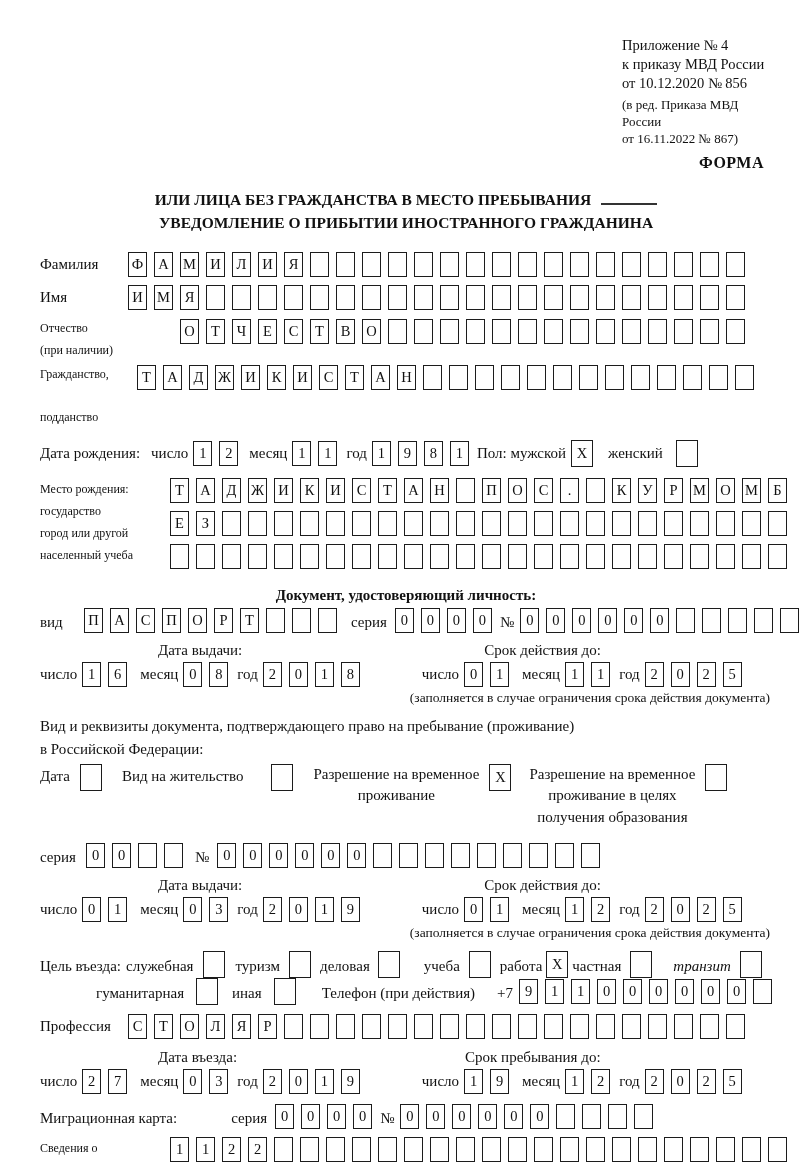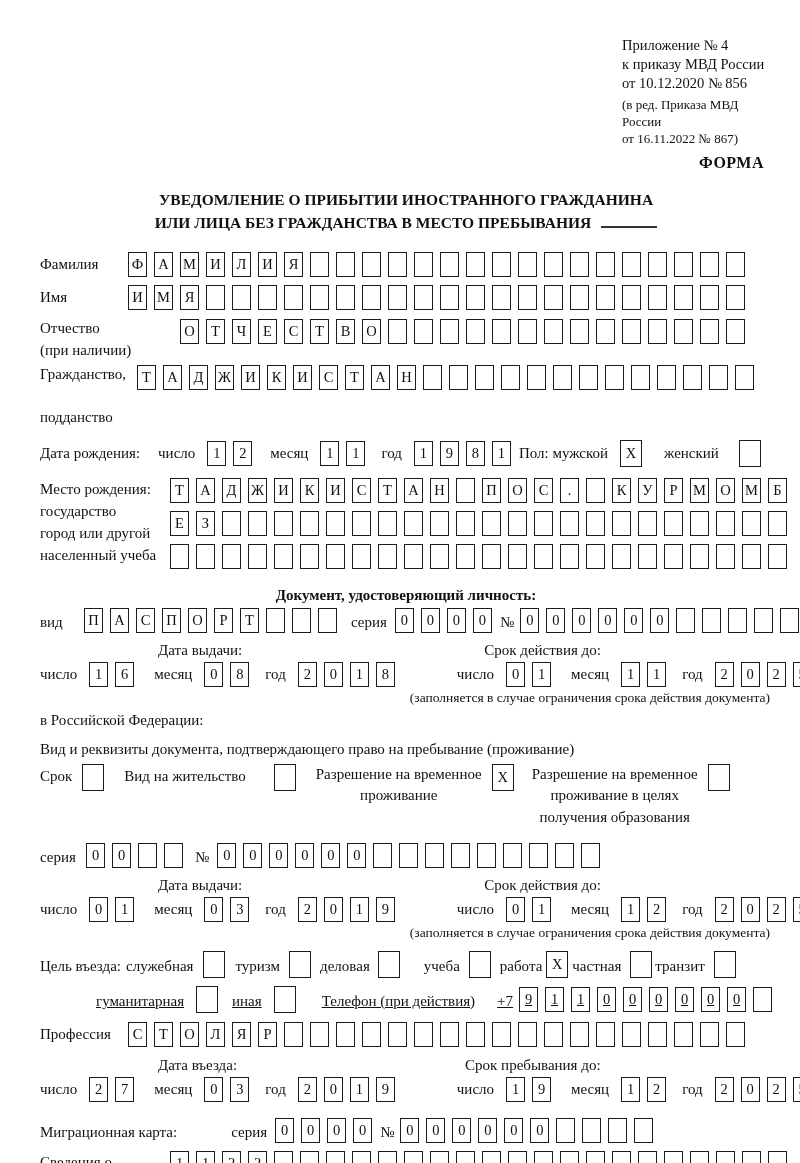--- a/index.html
+++ b/index.html
@@ -12,25 +12,25 @@
   .uline{display:inline-block;width:56px;border-bottom:2px solid #333;margin-left:10px;vertical-align:baseline;}
   .sec{font-weight:bold;font-size:15px;margin-top:22px;letter-spacing:.3px;}
   .row{display:flex;align-items:flex-start;}
   .lbl{font-size:15px;padding-top:4px;flex:none;}
   .cells{display:flex;gap:7px;flex:none;}
   .cell{width:17px;height:23px;border:1.6px solid #1c1c1c;display:flex;align-items:center;justify-content:center;
         font-size:14.5px;flex:none;background:#fff;}
   .big .cell{width:20px;height:25px;}
   .stack{display:flex;flex-direction:column;gap:8px;}
   .lblcol{display:flex;flex-direction:column;flex:none;}
-  .lblcol span{font-size:15px;line-height:22px;font-family:Liberation Serif, serif;}
+  .lblcol span{font-size:12px;line-height:22px;font-family:Liberation Serif, serif;}
   .center-bold{text-align:center;font-weight:bold;font-size:15px;}
   .dheads{display:flex;font-size:15px;margin-top:9px;}
   .drow{display:flex;align-items:center;margin-top:3px;}
-  .dgrp{display:flex;align-items:center;gap:12px;}
+  .dgrp{display:flex;align-items:center;gap:5px;}
   .dgrp .lbl{padding-top:0;}
   .note-r{font-size:13.5px;text-align:right;margin-top:3px;padding-right:2px;}
   .plain{font-size:15px;margin-top:12px;}
   .opt{display:flex;align-items:flex-start;gap:10px;}
   .optlbl{font-size:15px;padding-top:4px;}
   .multi{white-space:pre-line;text-align:center;line-height:1.45;padding-top:0;}
 </style>
 </head>
 <body>
 
@@ -42,22 +42,22 @@
     <div>от 10.12.2020 № 856</div>
     <div class="amend">
       <div>(в ред. Приказа МВД России</div>
       <div>от 16.11.2022 № 867)</div>
     </div>
   </div>
 
   <div class="forma">ФОРМА</div>
 
   <div class="title">
+    <div><span>ИЛИ ЛИЦА БЕЗ ГРАЖДАНСТВА В МЕСТО ПРЕБЫВАНИЯ</span><span class="uline"></span></div>
     <div>УВЕДОМЛЕНИЕ О ПРИБЫТИИ ИНОСТРАННОГО ГРАЖДАНИНА</div>
-    <div><span>ИЛИ ЛИЦА БЕЗ ГРАЖДАНСТВА В МЕСТО ПРЕБЫВАНИЯ</span><span class="uline"></span></div>
   </div>
 
 
   <div class="row" style="margin-top:17px;">
     <span class="lbl" style="width:88px;">Фамилия</span>
     <span class="cells">
         <span class="cell filled">Ф</span>
         <span class="cell filled">А</span>
         <span class="cell filled">М</span>
         <span class="cell filled">И</span>
@@ -378,26 +378,26 @@
       <span class="cells">
           <span class="cell filled">2</span>
           <span class="cell filled">0</span>
           <span class="cell filled">2</span>
           <span class="cell filled">5</span>
         </span>
     </div>
   </div>
   <div class="note-r">(заполняется в случае ограничения срока действия документа)</div>
 
+  <div class="plain">Вид и реквизиты документа, подтверждающего право на пребывание (проживание)</div>
   <div class="plain" style="margin-top:6px;">в Российской Федерации:</div>
-  <div class="plain">Вид и реквизиты документа, подтверждающего право на пребывание (проживание)</div>
 
   <div class="row" style="margin-top:6px;gap:14px;">
     <div class="opt">
-      <span class="optlbl">Срок</span>
+      <span class="optlbl">Дата</span>
       <span class="cells big">
           <span class="cell"></span>
         </span>
     </div>
     <div class="opt" style="margin-left:6px;">
       <span class="optlbl">Вид на жительство</span>
       <span class="cells big" style="margin-left:18px;">
           <span class="cell"></span>
         </span>
     </div>
@@ -511,26 +511,26 @@
         <span class="cell"></span>
       </span>
     <span class="lbl" style="margin-left:9px;">работа</span>
     <span class="cells big" style="margin-left:4px;">
         <span class="cell filled">X</span>
       </span>
     <span class="lbl" style="margin-left:4px;">частная</span>
     <span class="cells big" style="margin-left:9px;">
         <span class="cell"></span>
       </span>
-    <span class="lbl" style="margin-left:3px;">транзит</span>
+    <span class="lbl" style="margin-left:21px;font-style:italic;">транзит</span>
     <span class="cells big" style="margin-left:9px;">
         <span class="cell"></span>
       </span>
   </div>
-  <div class="drow" style="margin-top:8px;text-decoration:underline;">
+  <div class="drow" style="margin-top:0;">
     <span class="lbl" style="margin-left:56px;">гуманитарная</span>
     <span class="cells big" style="margin-left:12px;">
         <span class="cell"></span>
       </span>
     <span class="lbl" style="margin-left:14px;">иная</span>
     <span class="cells big" style="margin-left:12px;">
         <span class="cell"></span>
       </span>
     <span class="lbl" style="margin-left:26px;">Телефон (при действия)</span>
     <span class="lbl" style="margin-left:22px;">+7</span>
@@ -616,21 +616,21 @@
       <span class="lbl" style="margin-left:4px;">год</span>
       <span class="cells">
           <span class="cell filled">2</span>
           <span class="cell filled">0</span>
           <span class="cell filled">2</span>
           <span class="cell filled">5</span>
         </span>
     </div>
   </div>
 
-  <div class="drow" style="margin-top:16px;">
+  <div class="drow" style="margin-top:10px;">
     <span class="lbl">Миграционная карта:</span>
     <span class="lbl" style="margin-left:54px;">серия</span>
     <span class="cells" style="margin-left:8px;">
         <span class="cell filled">0</span>
         <span class="cell filled">0</span>
         <span class="cell filled">0</span>
         <span class="cell filled">0</span>
       </span>
     <span class="lbl" style="margin-left:8px;">№</span>
     <span class="cells" style="margin-left:6px;">

